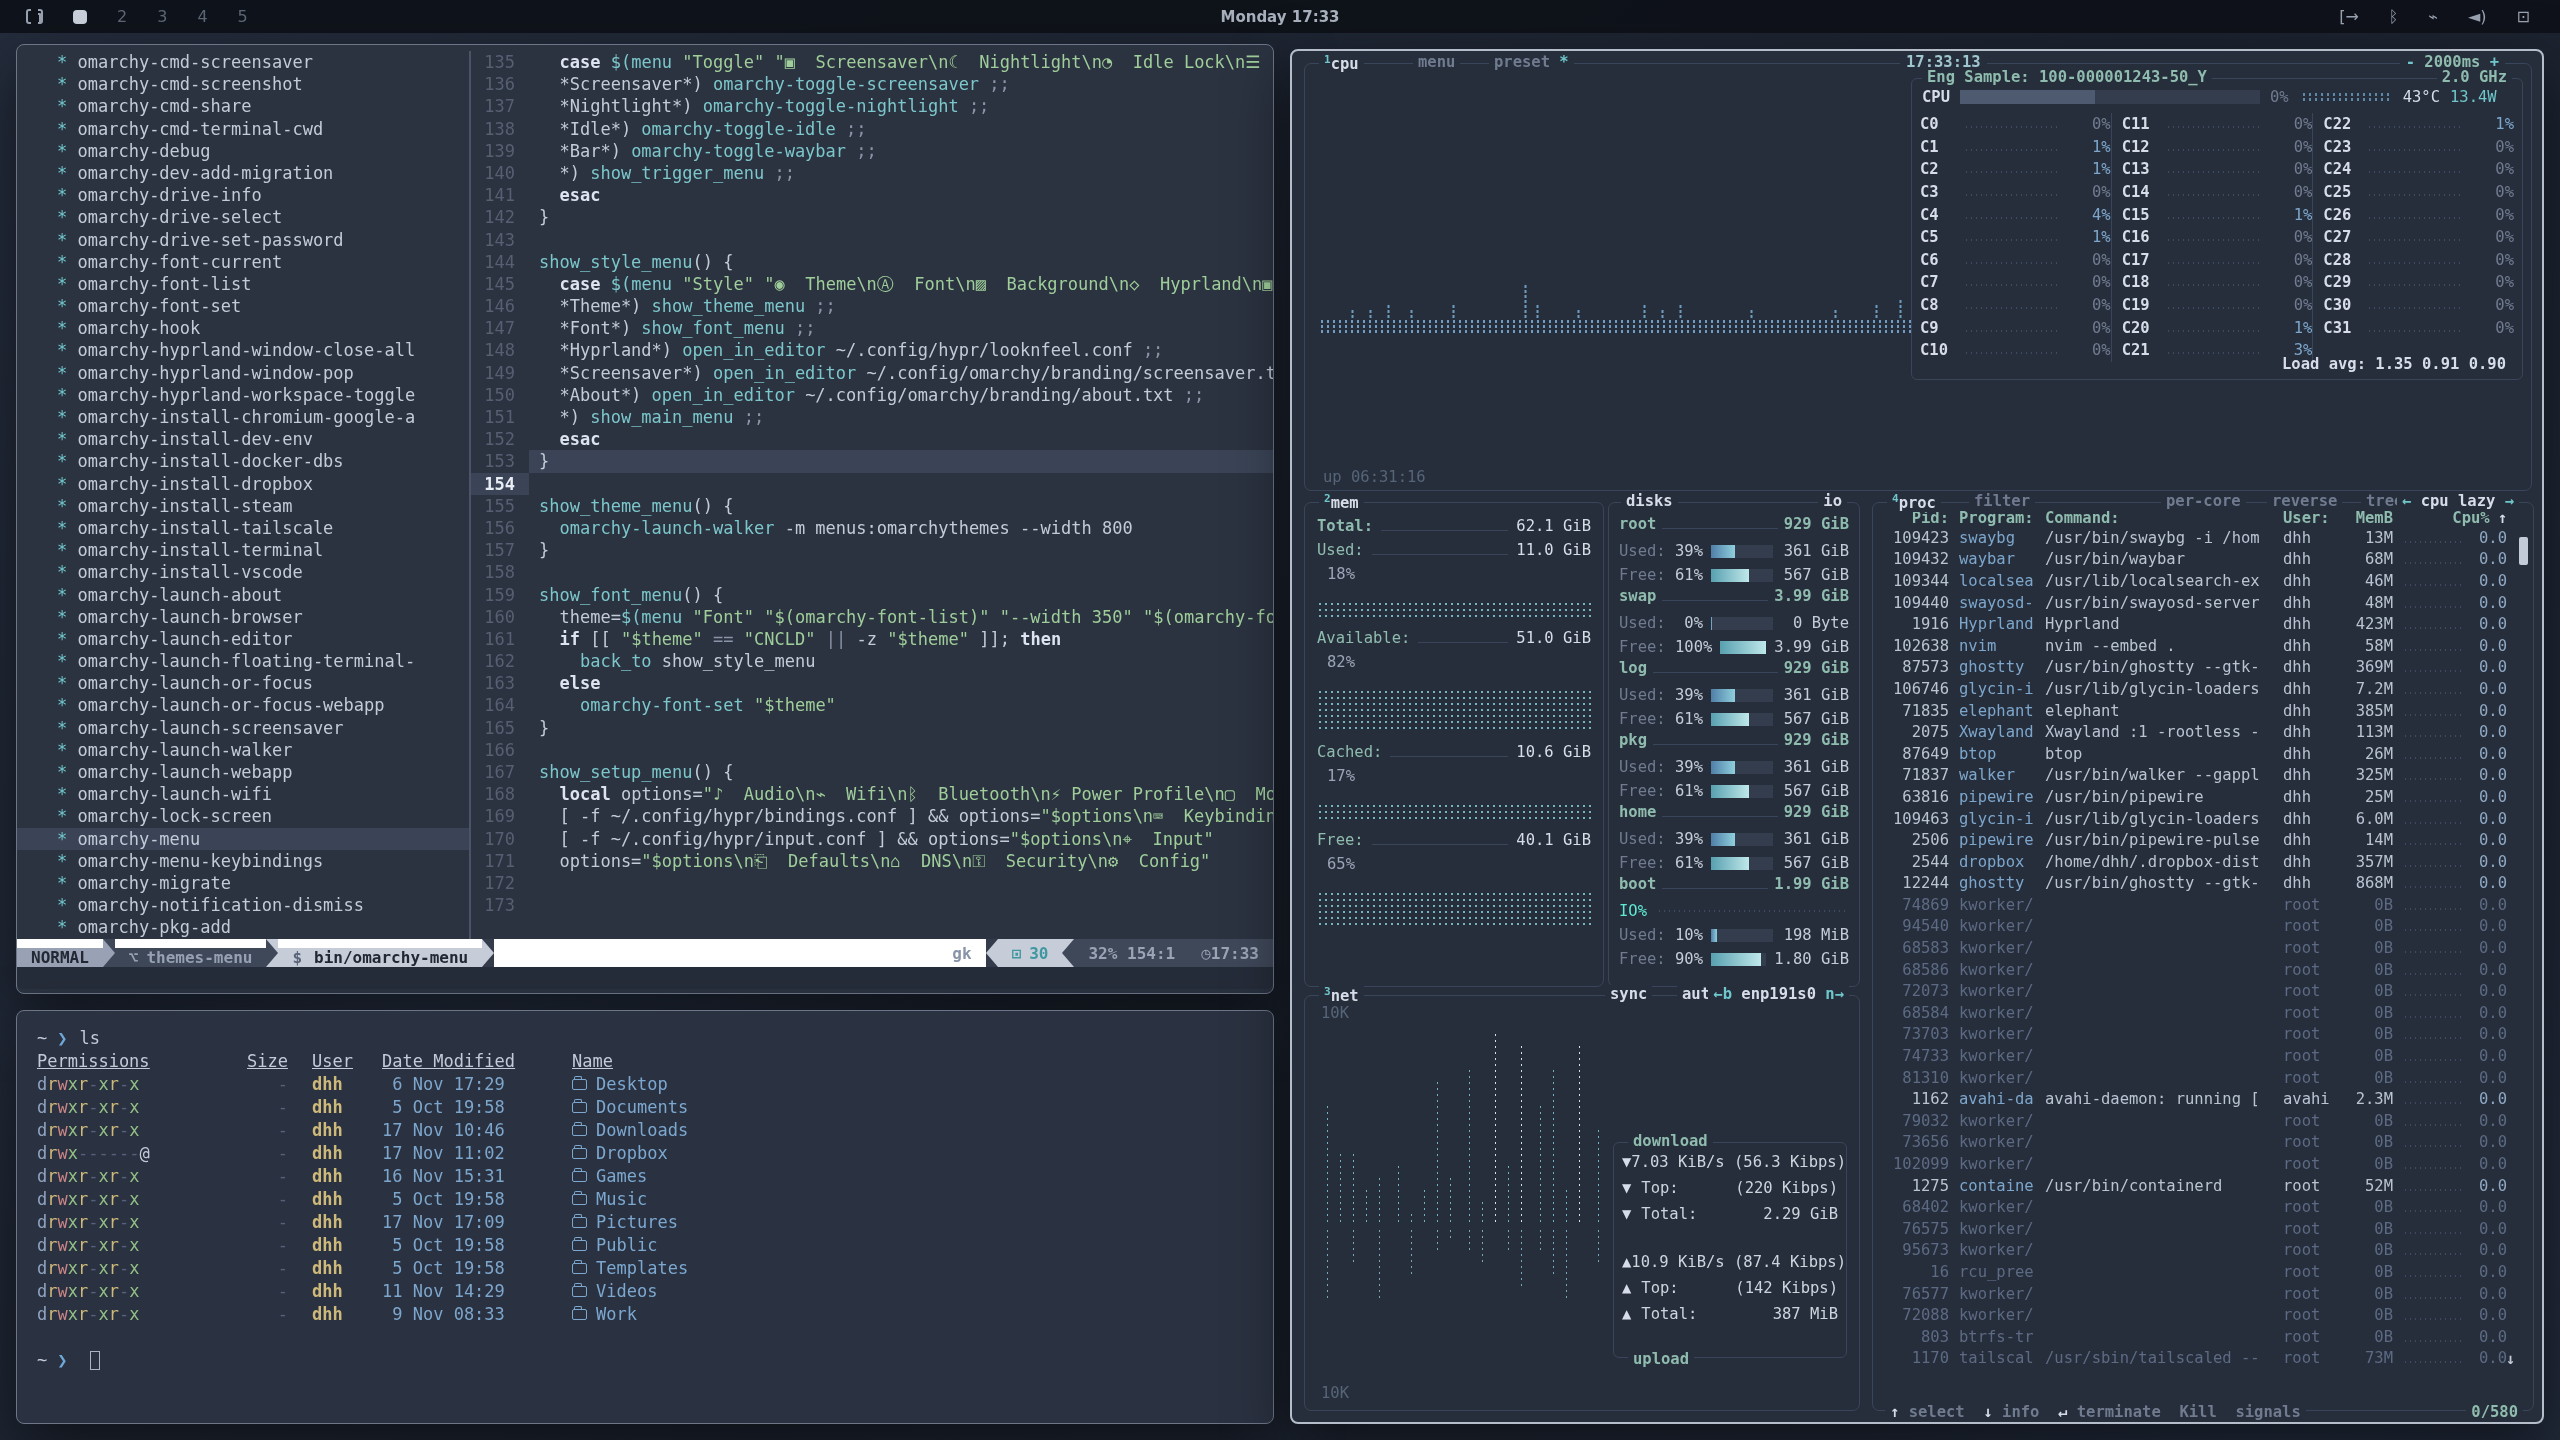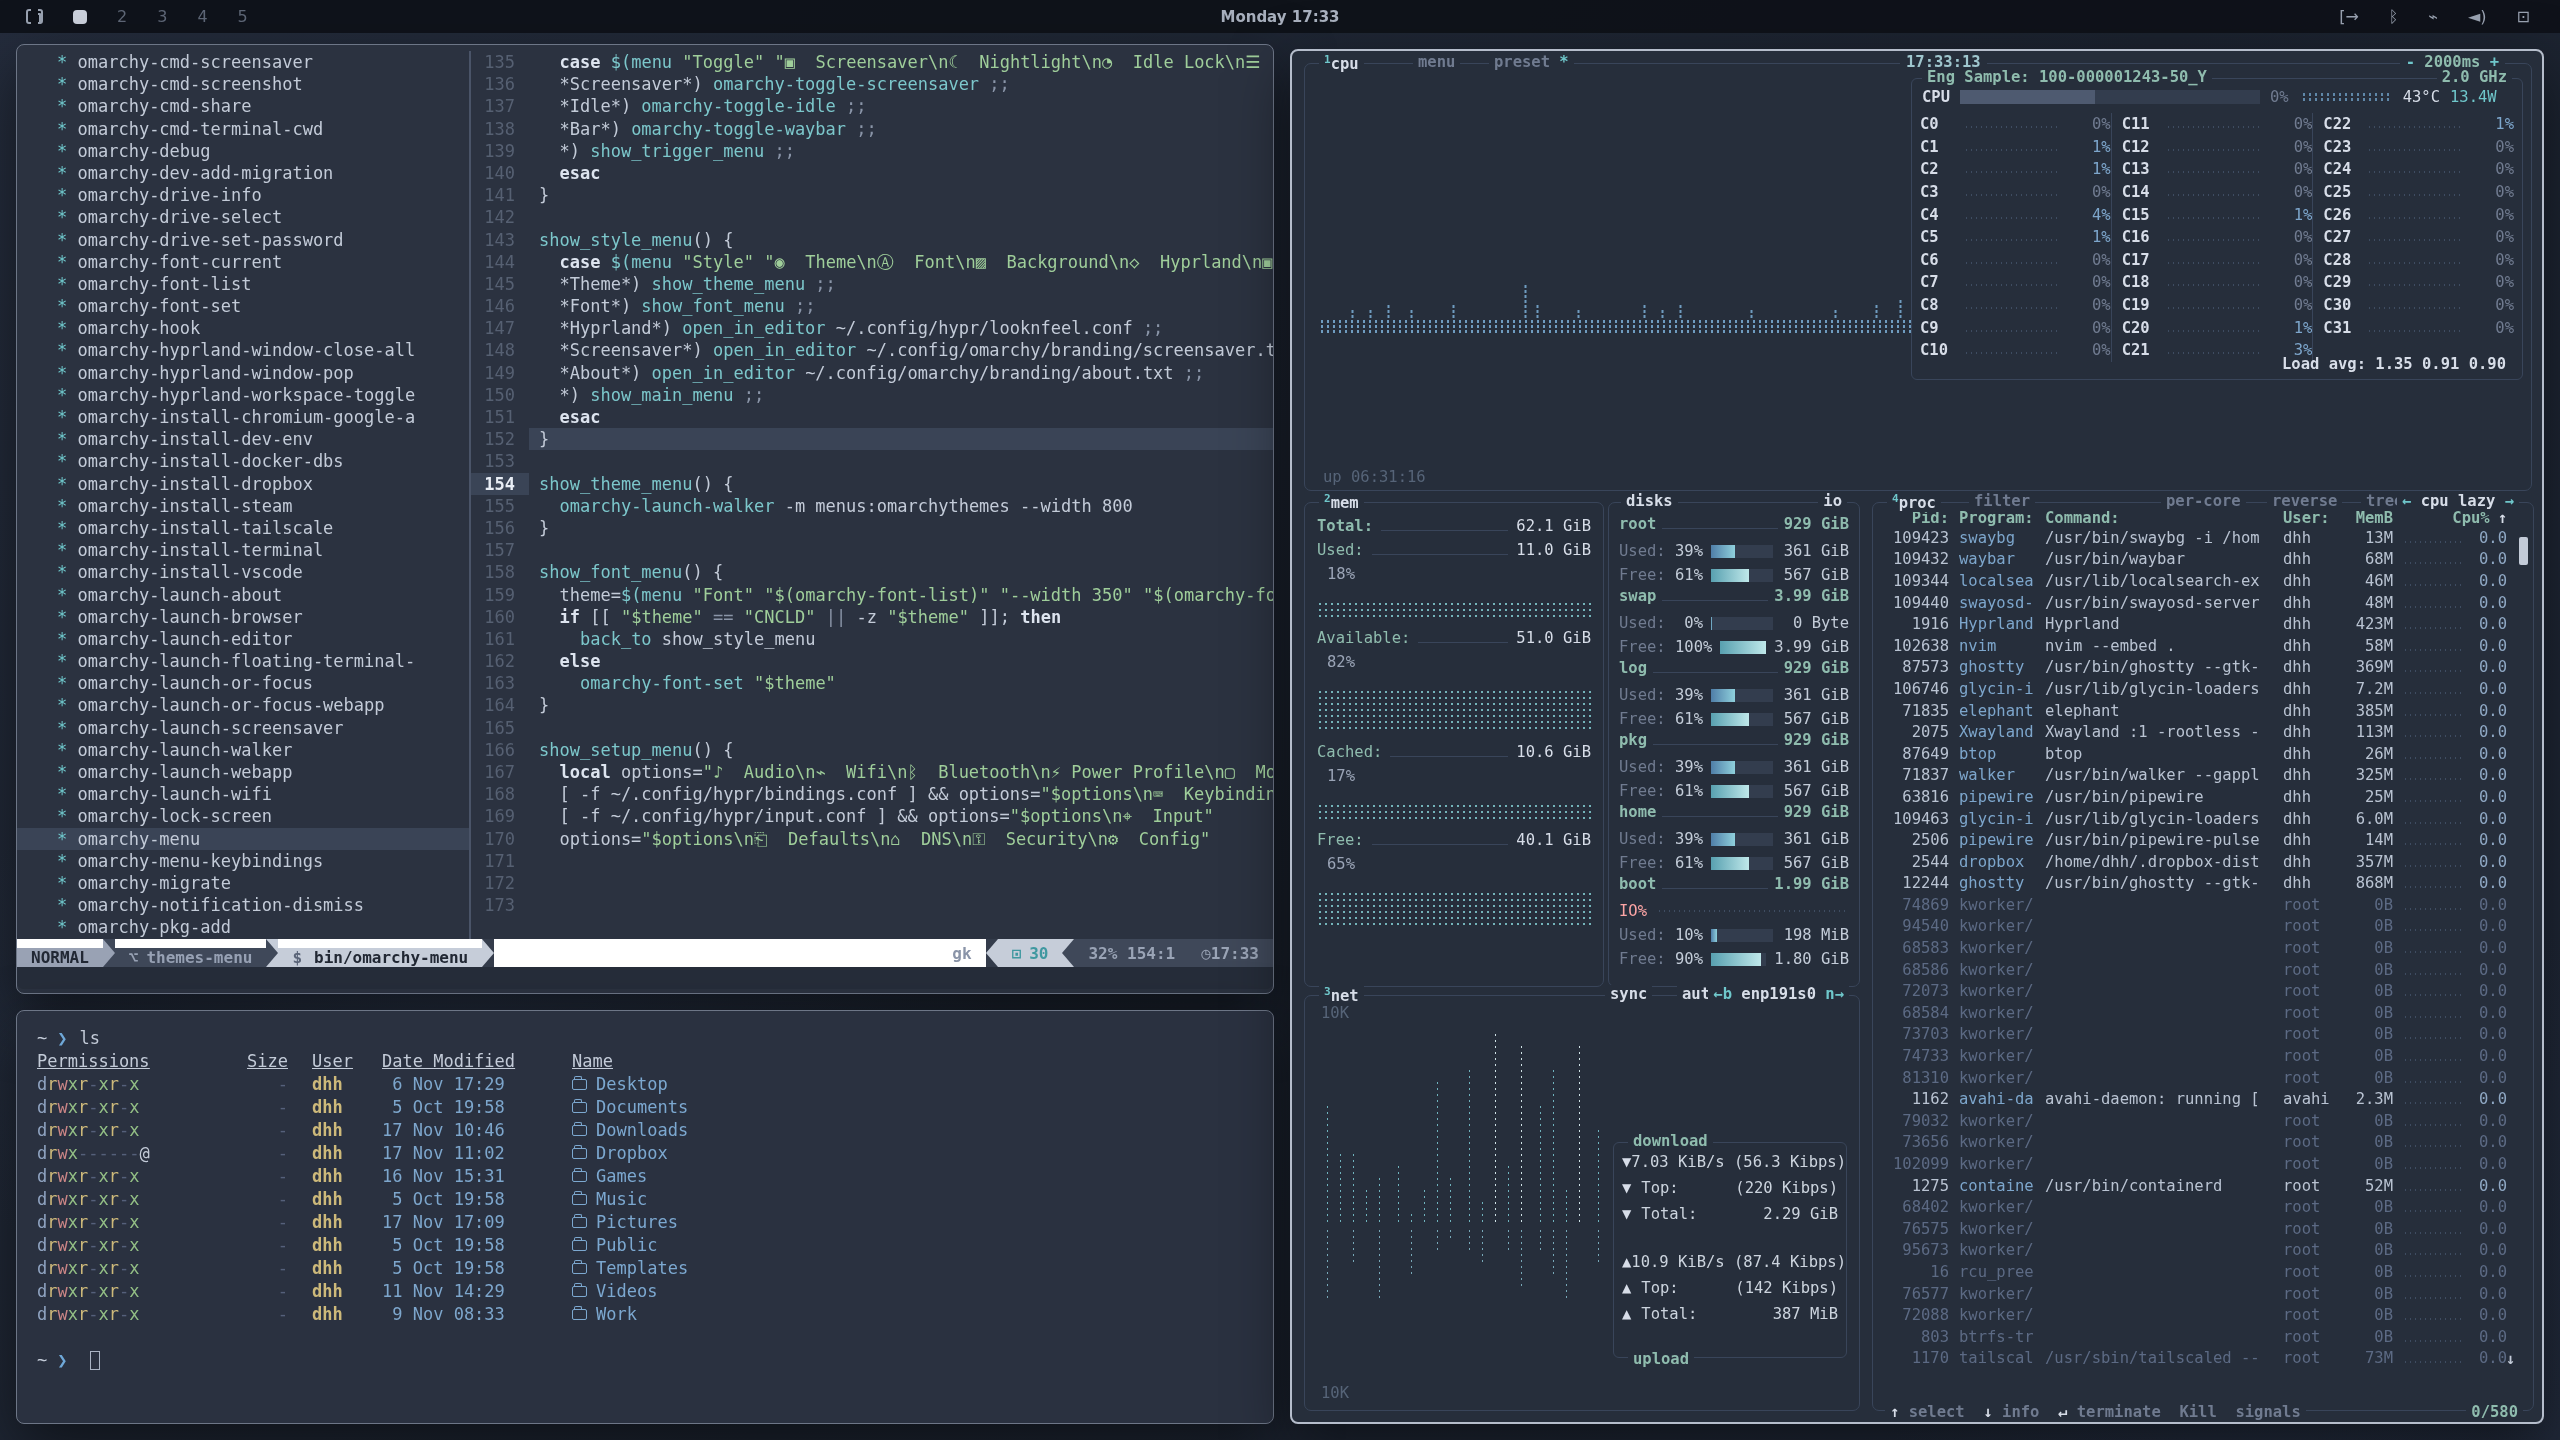--- a/index.html
+++ b/index.html
@@ -121,21 +121,21 @@
   .dotband { margin:4px 12px;
     background-image:radial-gradient(circle,#74b4ba 1.3px,transparent 1.4px); background-size:6px 6px; }
   #disks-panel { left:316px; top:451px; width:252px; height:485px; }
   .dsk-name { display:flex; align-items:baseline; height:24px; padding:0 10px; white-space:pre; font-weight:bold; }
   .dsk-lead { flex:1; border-bottom:1px solid #39455a; margin:0 6px 5px 6px; }
   .dsk-line { display:flex; align-items:center; height:24px; padding:0 10px; white-space:pre; color:#c3ccd8; }
   .bar { width:62px; height:13px; background:#333d4e; margin:0 8px; }
   .bar i { display:block; height:100%; background:linear-gradient(90deg,#4f7ea8,#8fd0dc); }
   .bar.free i { background:linear-gradient(90deg,#58a0b0,#bfe8ea); }
   .dsk-val { margin-left:auto; }
-  .io-line { display:flex; align-items:center; height:24px; padding:0 10px; color:#fca5a5; }
+  .io-line { display:flex; align-items:center; height:24px; padding:0 10px; color:#5eead4; }
   .io-dots { flex:1; margin-left:10px; height:6px;
     background-image:radial-gradient(circle,#3e4c61 1px,transparent 1.1px); background-size:5px 6px; }
   
   #net-panel { left:12px; top:944px; width:556px; height:416px; }
   #net-graph-down { position:absolute; left:14px; top:16px; width:280px; height:212px; display:flex; align-items:flex-end; gap:4px; overflow:hidden; }
   #net-graph-up { position:absolute; left:14px; top:232px; width:280px; height:168px; display:flex; align-items:flex-start; gap:4px; overflow:hidden; }
   .ncol { width:8px; background-image:radial-gradient(circle,#6fb3bd 1.3px,transparent 1.4px); background-size:6px 6px; }
   .ncol.hi { background-image:radial-gradient(circle,#cfe3e6 1.3px,transparent 1.4px); }
   .ncol.up { background-image:radial-gradient(circle,#77a8b8 1.2px,transparent 1.3px); }
   #net-box { position:absolute; right:12px; top:146px; width:234px; height:216px; border:1.5px solid #39455a; border-radius:6px; padding:6px 8px; }
@@ -272,20 +272,21 @@
           <div class="g-row">168</div>
           <div class="g-row">169</div>
           <div class="g-row">170</div>
           <div class="g-row">171</div>
           <div class="g-row">172</div>
           <div class="g-row">173</div>
         </div>
       <div id="code">
           <div class="c-row"><span class="tk-p">  </span><span class="tk-k">case</span><span class="tk-p"> </span><span class="tk-c">$(menu</span><span class="tk-p"> </span><span class="tk-s">"Toggle"</span><span class="tk-p"> </span><span class="tk-s">"▣  Screensaver\n☾  Nightlight\n◔  Idle Lock\n☰  Top</span></div>
           <div class="c-row"><span class="tk-p">  *Screensaver*) </span><span class="tk-c">omarchy-toggle-screensaver</span><span class="tk-o"> ;;</span></div>
+          <div class="c-row"><span class="tk-p">  *Nightlight*) </span><span class="tk-c">omarchy-toggle-nightlight</span><span class="tk-o"> ;;</span></div>
           <div class="c-row"><span class="tk-p">  *Idle*) </span><span class="tk-c">omarchy-toggle-idle</span><span class="tk-o"> ;;</span></div>
           <div class="c-row"><span class="tk-p">  *Bar*) </span><span class="tk-c">omarchy-toggle-waybar</span><span class="tk-o"> ;;</span></div>
           <div class="c-row"><span class="tk-p">  *) </span><span class="tk-c">show_trigger_menu</span><span class="tk-o"> ;;</span></div>
           <div class="c-row"><span class="tk-p">  </span><span class="tk-k">esac</span></div>
           <div class="c-row"><span class="tk-p">}</span></div>
           <div class="c-row"></div>
           <div class="c-row"><span class="tk-c">show_style_menu</span><span class="tk-p">() {</span></div>
           <div class="c-row"><span class="tk-p">  </span><span class="tk-k">case</span><span class="tk-p"> </span><span class="tk-c">$(menu</span><span class="tk-p"> </span><span class="tk-s">"Style"</span><span class="tk-p"> </span><span class="tk-s">"◉  Theme\nⒶ  Font\n▨  Background\n◇  Hyprland\n▣  Sc</span></div>
           <div class="c-row"><span class="tk-p">  *Theme*) </span><span class="tk-c">show_theme_menu</span><span class="tk-o"> ;;</span></div>
           <div class="c-row"><span class="tk-p">  *Font*) </span><span class="tk-c">show_font_menu</span><span class="tk-o"> ;;</span></div>

